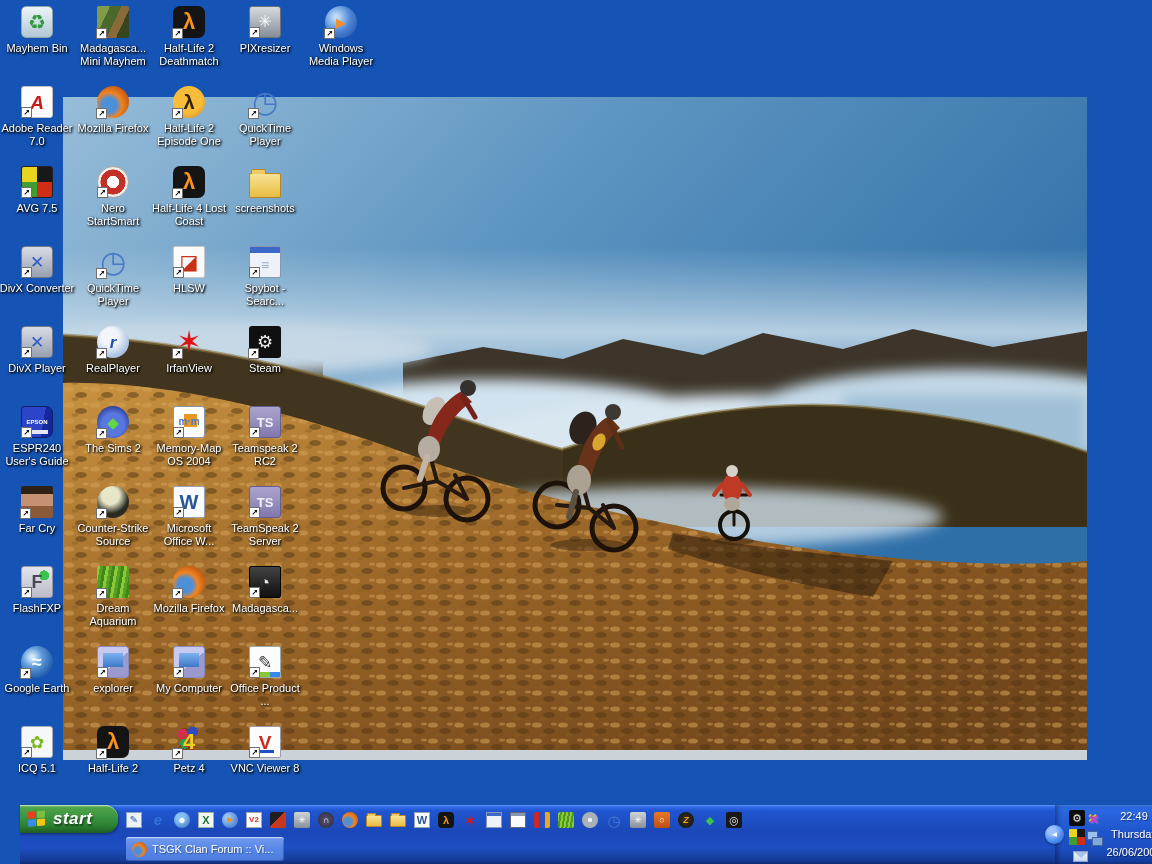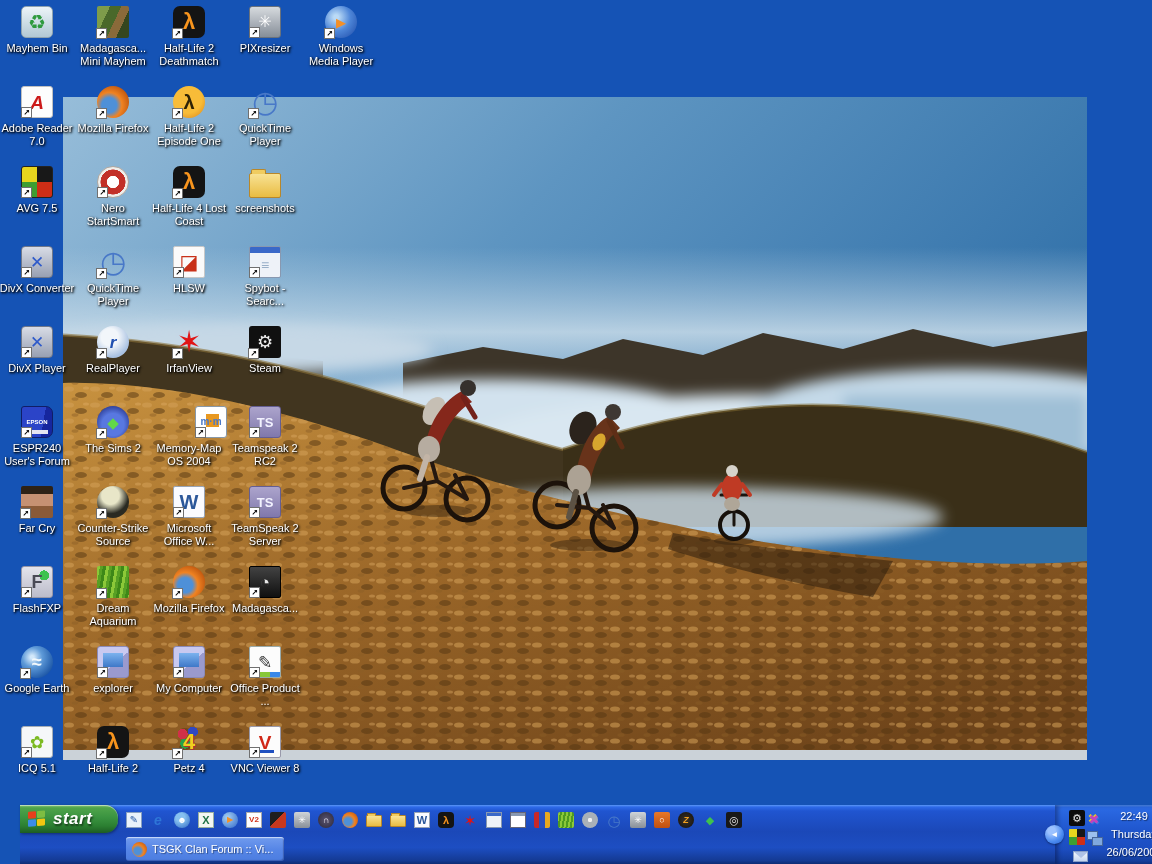--- a/index.html
+++ b/index.html
@@ -171,21 +171,21 @@
           <span class="glyph" style="color: rgb(46, 90, 202); font-size: 17px;">✕</span>
           <span class="sc-arrow">↗</span>
         </div>
         <div class="dlbl">DivX Player</div>
       </div>
       <div class="dicon" style="left: -1px; top: 406px;">
         <div class="ibox" style="background: linear-gradient(rgb(230, 230, 242), rgb(230, 230, 242)) 50% 88% / 22px 4px no-repeat, linear-gradient(100deg, rgb(43, 68, 200) 68%, rgb(22, 38, 158) 68%); border-radius: 3px 7px 7px 3px; border: 1px solid rgb(16, 30, 102);">
           <span class="glyph" style="color: rgb(255, 255, 255); font-size: 6px;">EPSON</span>
           <span class="sc-arrow">↗</span>
         </div>
-        <div class="dlbl">ESPR240 User's Forum</div>
+        <div class="dlbl">ESPR240 User's Guide</div>
       </div>
       <div class="dicon" style="left: -1px; top: 486px;">
         <div class="ibox" style="background: linear-gradient(rgb(46, 34, 22) 0px, rgb(46, 34, 22) 24%, rgb(198, 145, 115) 24%, rgb(198, 145, 115) 62%, rgb(138, 90, 56) 62%); border-radius: 2px;">
           <span class="sc-arrow">↗</span>
         </div>
         <div class="dlbl">Far Cry</div>
       </div>
       <div class="dicon" style="left: -1px; top: 566px;">
         <div class="ibox" style="background: radial-gradient(circle at 74% 28%, rgb(62, 194, 78) 0px, rgb(62, 194, 78) 5px, rgba(0, 0, 0, 0) 5px), linear-gradient(rgb(228, 228, 236), rgb(188, 188, 202)); border-radius: 3px; border: 1px solid rgb(152, 152, 168);">
           <span class="glyph" style="color: rgb(74, 74, 86); font-size: 18px;">F</span>
@@ -299,21 +299,21 @@
         </div>
         <div class="dlbl">HLSW</div>
       </div>
       <div class="dicon" style="left: 151px; top: 326px;">
         <div class="ibox">
           <span class="glyph" style="color: rgb(224, 20, 20); font-size: 30px;">✶</span>
           <span class="sc-arrow">↗</span>
         </div>
         <div class="dlbl">IrfanView</div>
       </div>
-      <div class="dicon" style="left: 151px; top: 406px; align-items: flex-end;">
+      <div class="dicon" style="left: 151px; top: 406px;">
         <div class="ibox" style="background: linear-gradient(rgb(232, 152, 32), rgb(232, 152, 32)) 58% 42% / 13px 13px no-repeat, rgb(255, 255, 255); border-radius: 3px; border: 1px solid rgb(136, 152, 168);">
           <span class="glyph" style="color: rgb(72, 120, 200); font-size: 10px;">m·m</span>
           <span class="sc-arrow">↗</span>
         </div>
         <div class="dlbl">Memory-Map OS 2004</div>
       </div>
       <div class="dicon" style="left: 151px; top: 486px;">
         <div class="ibox" style="background: rgb(250, 251, 255); border-radius: 2px; border: 1px solid rgb(152, 164, 182);">
           <span class="glyph" style="color: rgb(43, 87, 154); font-size: 20px;">W</span>
           <span class="sc-arrow">↗</span>

